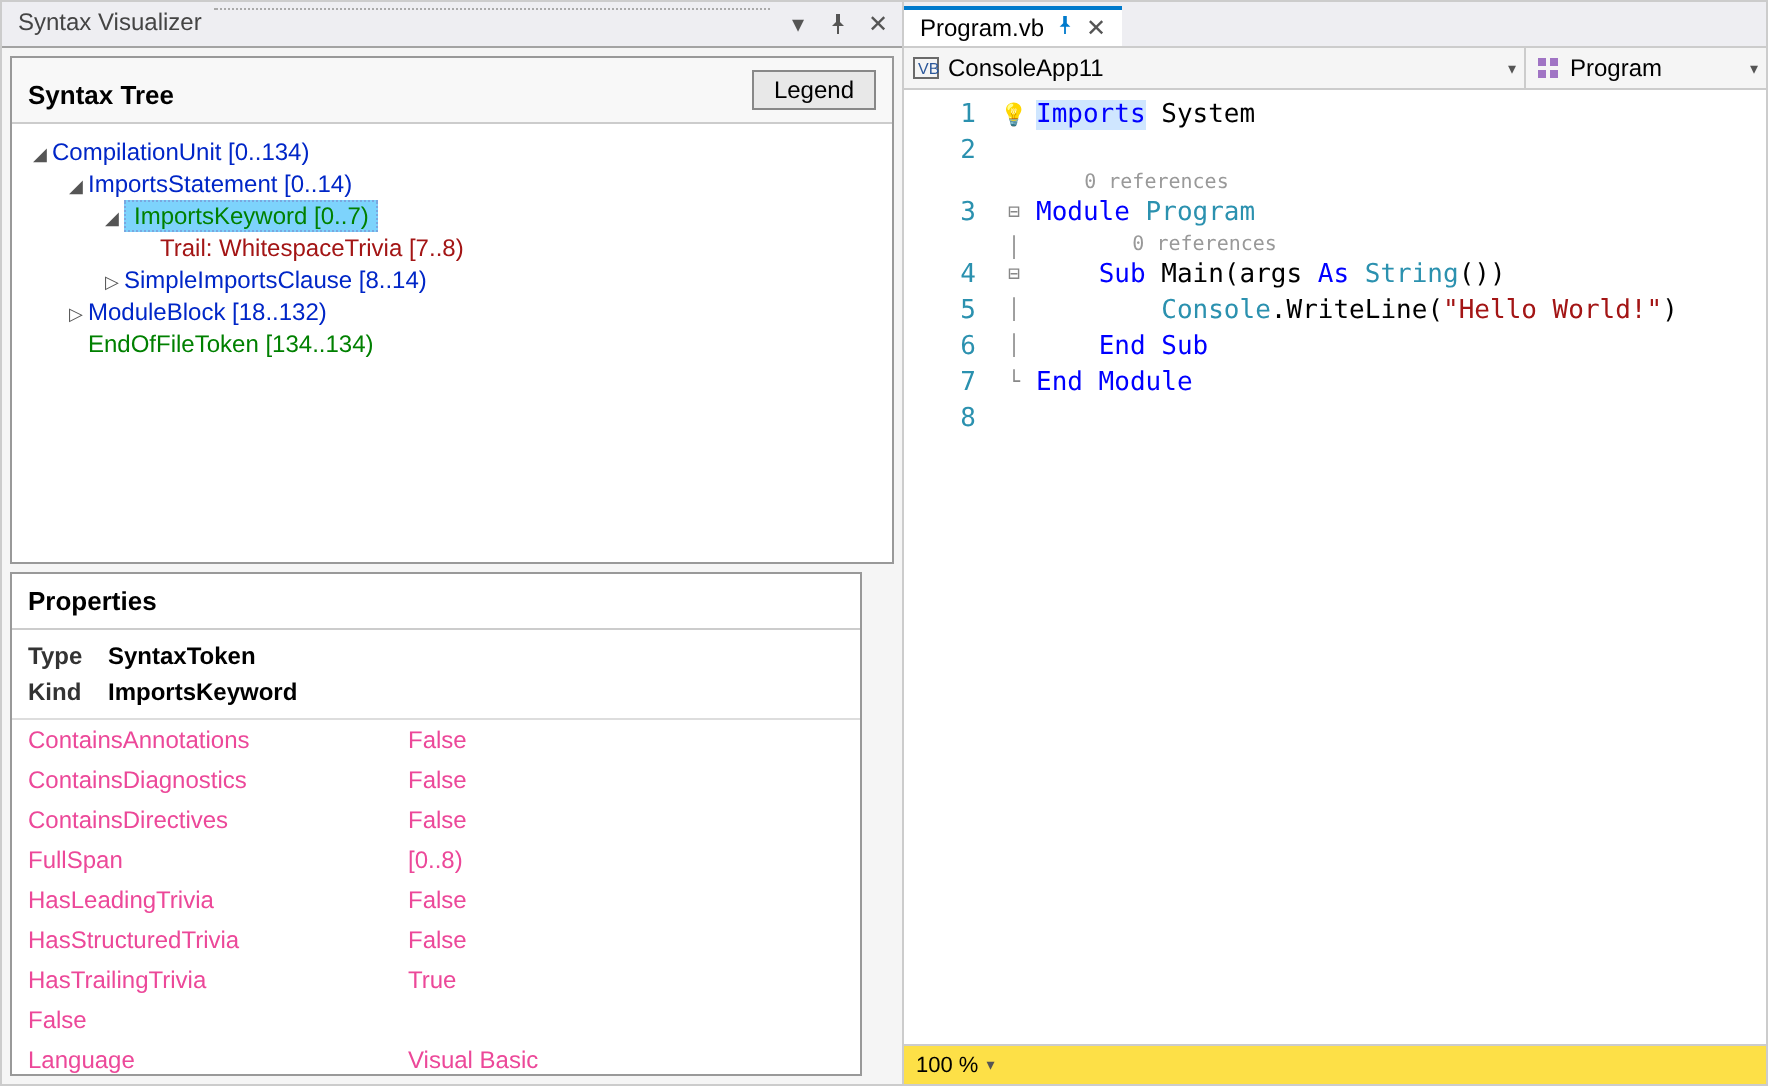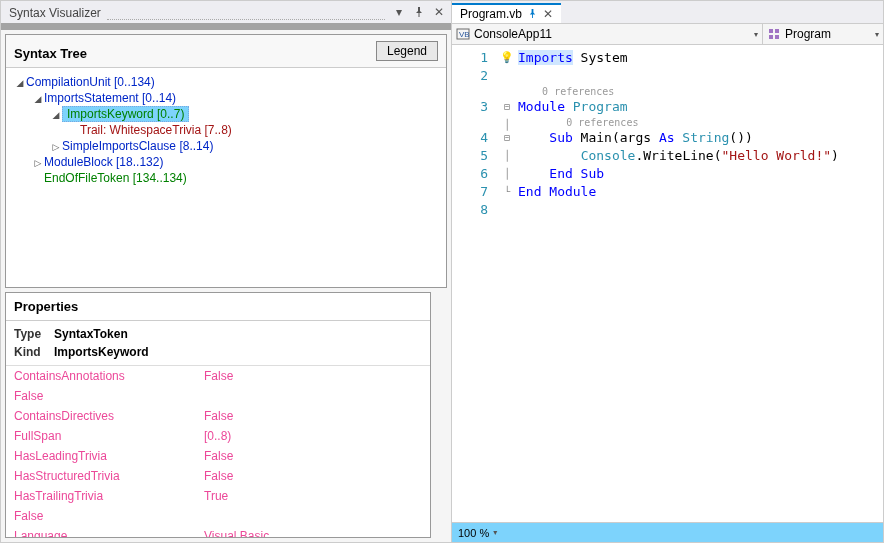--- a/index.html
+++ b/index.html
@@ -1,18 +1,18 @@
 <!DOCTYPE html>
 <html><head>
 <meta charset="utf-8">
 <style>
 * { box-sizing: border-box; margin: 0; padding: 0; }
 body { font-family: "Segoe UI", Arial, sans-serif; font-size: 12px; background: #fff; width: 884px; height: 543px; overflow: hidden; display: flex; }
 .left-panel { width: 452px; height: 543px; border: 1px solid #ccc; display: flex; flex-direction: column; background: #f5f5f5; }
-.panel-title { display: flex; align-items: flex-end; justify-content: space-between; padding: 3px 4px 3px 8px; background: #eeeef2; border-bottom: 7px solid #a3a3a3; }
+.panel-title { display: flex; align-items: flex-start; justify-content: space-between; padding: 3px 4px 3px 8px; background: #eeeef2; border-bottom: 1px solid #a3a3a3; }
 .panel-title-text { color: #444; font-size: 12px; }
 .panel-title-dots { flex: 1; margin: 0 6px; border-bottom: 1px dotted #aaa; height: 1px; }
 .panel-ctrls { display: flex; gap: 4px; align-items: center; }
 .panel-ctrl { width: 16px; height: 16px; display: flex; align-items: center; justify-content: center; cursor: pointer; color: #555; }
 .syntax-tree-section { border: 1px solid #999; margin: 4px; background: #fff; flex: 0 0 254px; display: flex; flex-direction: column; overflow: hidden; }
 .st-header { display: flex; align-items: flex-end; justify-content: space-between; padding: 6px 8px; border-bottom: 1px solid #ccc; background: #f8f8f8; }
 .st-header-text { font-weight: bold; font-size: 13px; }
 .legend-btn { border: 1px solid #888; background: #e8e8e8; padding: 2px 10px; font-size: 12px; cursor: pointer; }
 .tree-body { padding: 6px 4px; overflow: auto; flex: 1; }
 .tree-node { white-space: nowrap; padding: 1px 0; }
@@ -52,21 +52,21 @@
 .fold-col { width: 22px; padding-top: 4px; line-height: 18px; color: #888; font-size: 10px; text-align: center; }
 .fold-col .fr { height: 18px; }
 .code-lines { flex: 1; padding-top: 4px; line-height: 18px; }
 .code-lines .cl { height: 18px; white-space: pre; }
 .kw { color: #0000ff; }
 .typ { color: #2b91af; }
 .str { color: #a31515; }
 .sel-code { background: #cfe6ff; }
 .bulb { color: #c9a400; font-size: 11px; }
 .refs { color: #999; font-size: 10px; padding-left: 0; }
-.status-bar { height: 20px; border-top: 1px solid #ccc; display: flex; align-items: center; padding: 0 6px; font-size: 11px; background: #7dd3fc; }
+.status-bar { height: 20px; border-top: 1px solid #ccc; display: flex; align-items: center; padding: 0 6px; font-size: 11px; background: #fde047; }
 .status-dd { font-size: 8px; color: #555; margin-left: 4px; cursor: pointer; }
 </style>
 </head>
 <body>
 
 <div class="left-panel">
   <div class="panel-title">
     <span class="panel-title-text">Syntax Visualizer</span>
     <span class="panel-title-dots"></span>
     <div class="panel-ctrls">
@@ -107,20 +107,21 @@
           <span class="k">Kind</span>
           <span>ImportsKeyword</span>
         </div>
     </div>
     <div class="pr-grid">
       <div class="pr-row">
           <span class="pk">ContainsAnnotations</span>
           <span class="pv">False</span>
         </div>
       <div class="pr-row">
+          <span class="pk">ContainsDiagnostics</span>
           <span class="pv">False</span>
         </div>
       <div class="pr-row">
           <span class="pk">ContainsDirectives</span>
           <span class="pv">False</span>
         </div>
       <div class="pr-row">
           <span class="pk">FullSpan</span>
           <span class="pv">[0..8)</span>
         </div>

